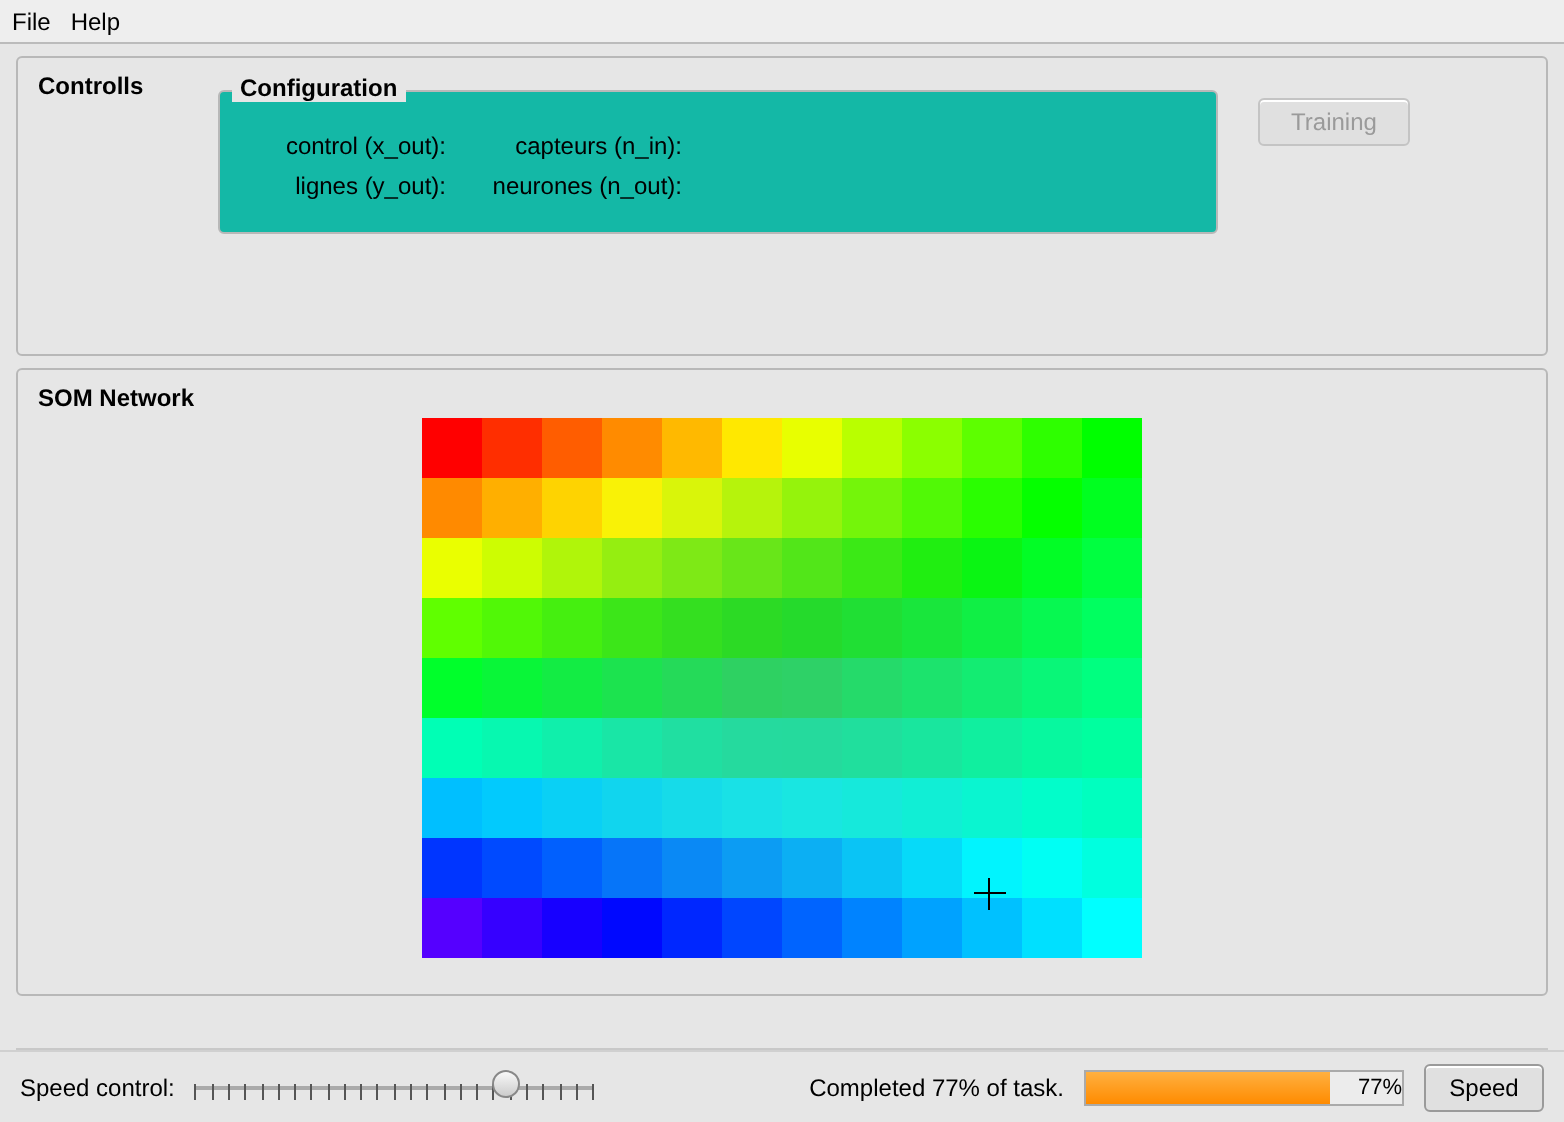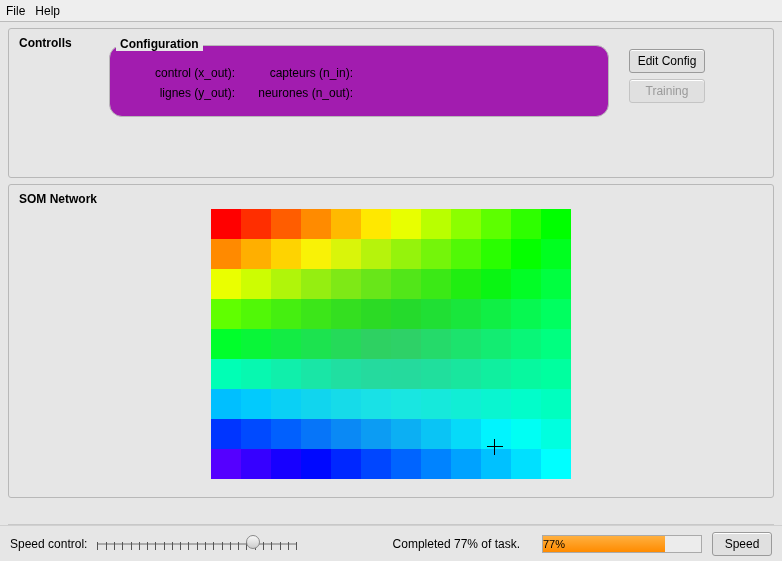--- a/index.html
+++ b/index.html
@@ -41,24 +41,24 @@
     margin-top: 16px;
   }
   .controls-body {
     display: flex;
     gap: 20px;
     align-items: flex-start;
     padding-left: 90px;
   }
   .config {
     border: 1px solid #b8b8b8;
-    border-radius: 13px;
-    padding: 14px 16px 10px 20px;
-    position: relative;
-    background: #a21caf;
+    border-radius: 3px;
+    padding: 14px 16px 10px 8px;
+    position: relative;
+    background: #14b8a6;
     flex: 0 0 500px;
   }
   .config .legend {
     position: absolute;
     top: -9px; left: 6px;
     background: #e6e6e6;
     padding: 0 4px;
     font-weight: bold;
   }
   .cfgrow {
@@ -158,35 +158,35 @@
   }
   .slider-ticks span { width:1px; background:#555; height:8px; display:block; margin-top:4px;}
   .slider-thumb {
     position:absolute; top:3px;
     width:14px; height:14px; border-radius:50%;
     background:linear-gradient(#f8f8f8,#ccc);
     border:1px solid #888;
     transform:translateX(-50%);
   }
   .spacer { flex:1; }
-  .completed-label { white-space: nowrap; margin-right:12px;}
+  .completed-label { white-space: nowrap; margin-right:0;}
   .progress {
     width: 160px; height: 18px;
     background:#ececec;
     border:1px solid #aaa;
     position:relative;
     font-size:11px;
   }
   .progress-fill {
     position:absolute; left:0; top:0; bottom:0;
     background:linear-gradient(#ffb040,#ff8b00);
   }
   .progress-text {
     position:absolute; left:0; right:0; top:0; bottom:0;
-    text-align:left; line-height:16px; color:#000;
+    text-align:right; line-height:16px; color:#000;
   }
   .divider {
     position: absolute;
     left: 8px; right: 8px;
     height: 1px;
     background: #c8c8c8;
   }
 </style>
 </head>
 <body>
@@ -208,21 +208,20 @@
         <label class="lbl2">capteurs (n_in):</label>
       </div>
 
       <div class="cfgrow">
         <label>lignes (y_out):</label>
         <label class="lbl2">neurones (n_out):</label>
       </div>
     </div>
 
     <div class="btns">
-      <div class="btn">Edit Config</div>
       <div class="btn disabled">Training</div>
     </div>
   </div>
 </div>
 
 <div class="group" style="height:314px;">
   <div class="legend">SOM Network</div>
   <div class="som-body">
     <div class="som-grid" id="som-grid" style="position: relative;">
         <div class="cell" style="background: rgb(255, 0, 0);"></div>

